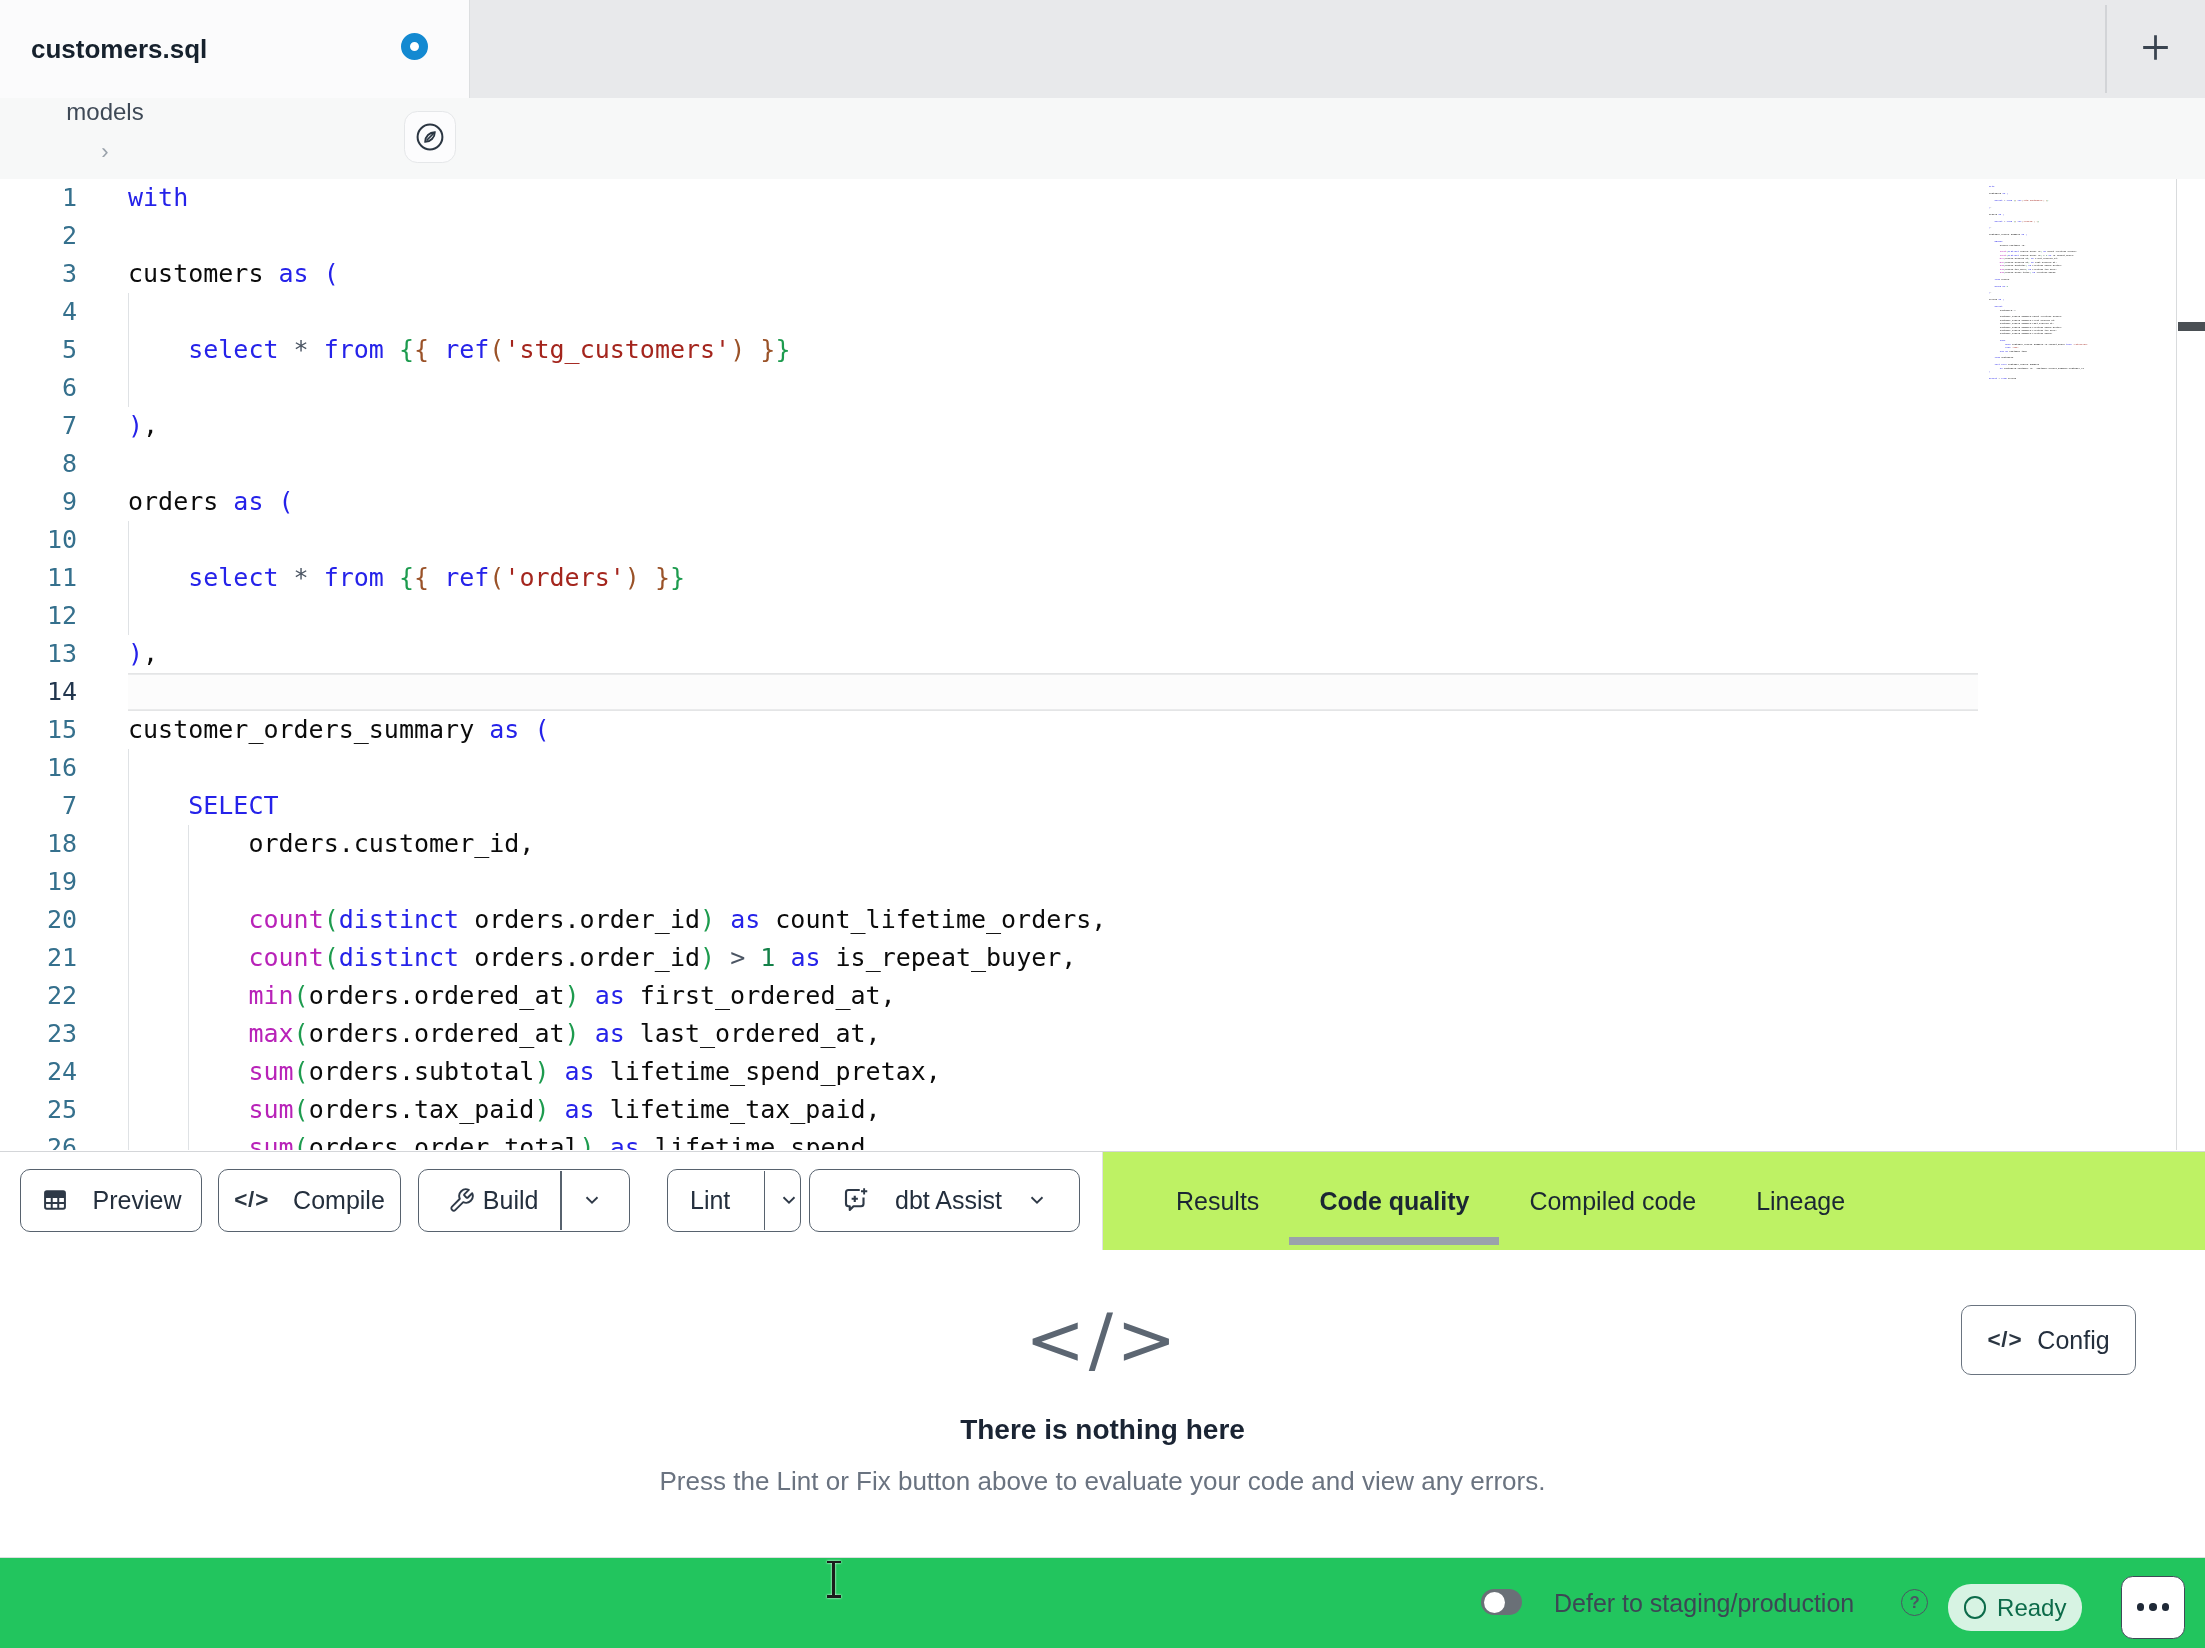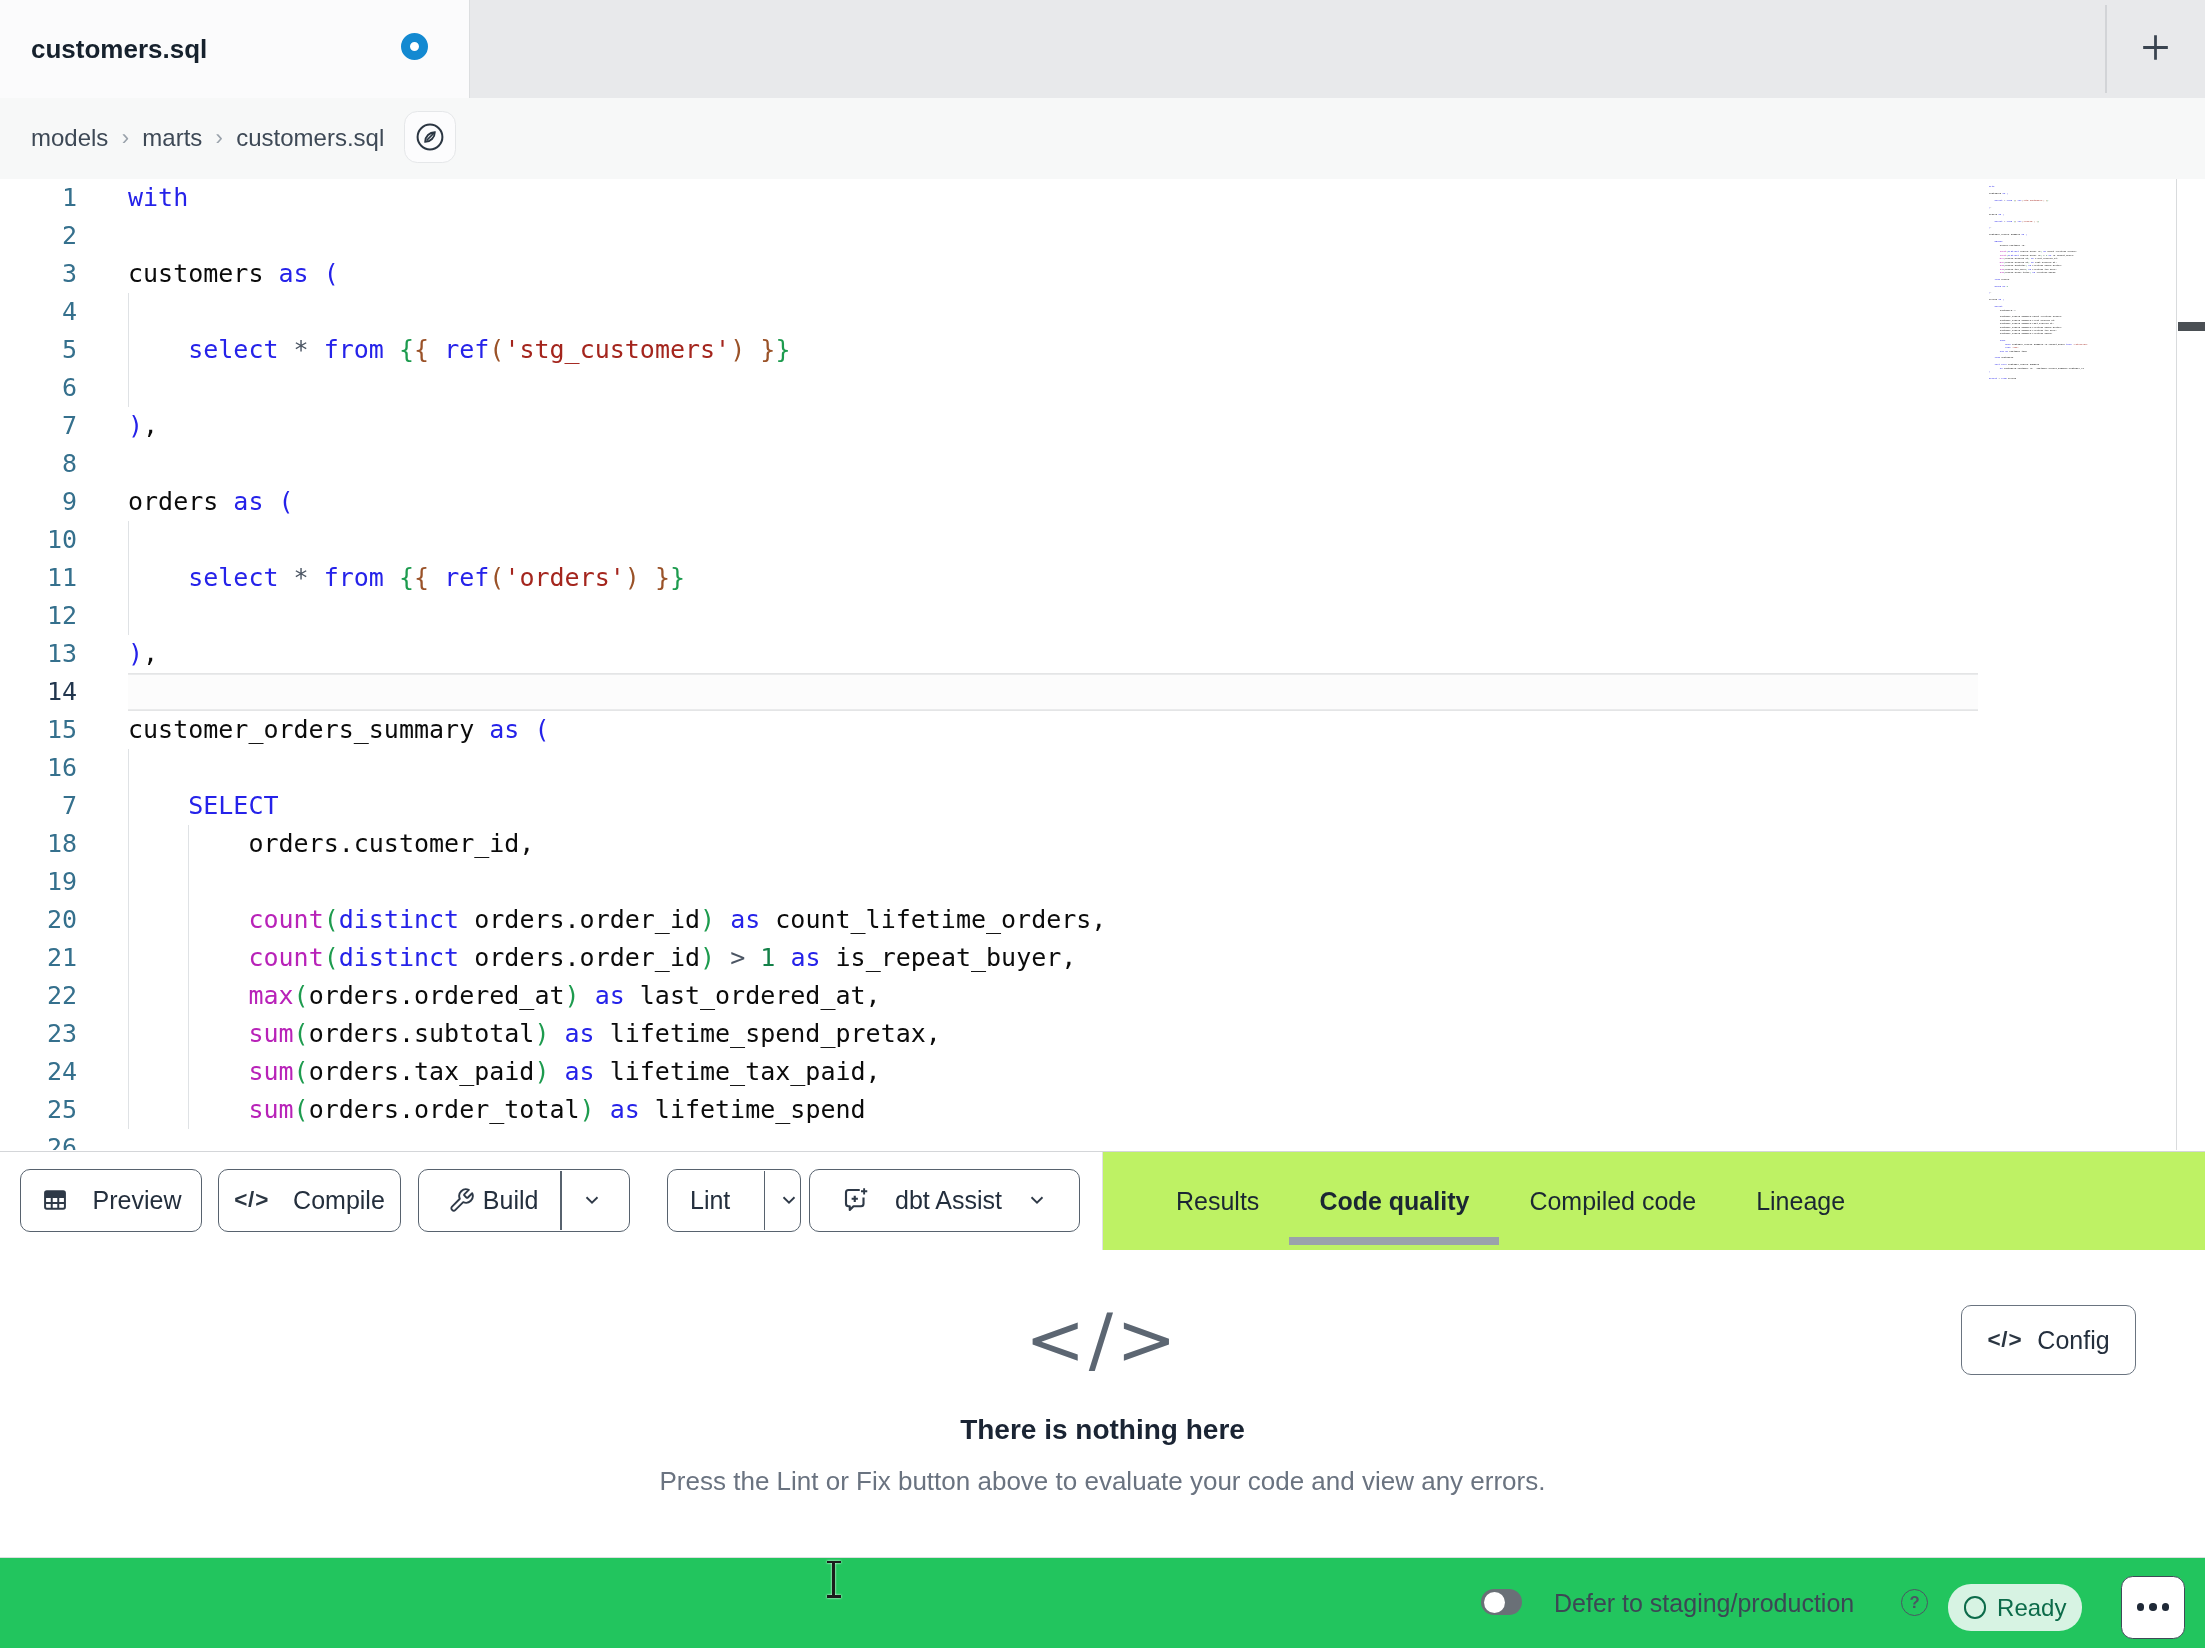--- a/index.html
+++ b/index.html
@@ -13,21 +13,21 @@
              font-size:26px;font-weight:700;color:#16212d;}
   .unsaved-dot{position:absolute;left:401px;top:33px;width:27px;height:27px;border-radius:50%;
                border:9.2px solid #1389d1;background:#fff;box-sizing:border-box;}
   .tabbar-divider{position:absolute;left:2105px;top:5px;width:1.7px;height:88px;background:#d2d4d7;}
   .new-tab{position:absolute;left:2127px;top:19px;width:57px;height:57px;display:flex;
            align-items:center;justify-content:center;cursor:pointer;}
   
   .crumb-bar{position:absolute;left:0;top:98px;width:2205px;height:82px;background:#f7f8f8;
              border-bottom:1.7px solid #e5e7e9;box-sizing:border-box;}
   .crumbs{position:absolute;left:31px;top:0;height:80px;display:flex;align-items:center;gap:13.3px;
-          font-size:24px;color:#3e4956;}
+          font-size:24px;color:#3e4956;flex-direction:column;}
   .bc-sep{color:#9aa2ab;font-size:22px;}
   .copilot-btn{position:absolute;left:404px;top:13.3px;width:52px;height:52px;border:1.7px solid #e5e7e9;
                border-radius:13.3px;background:#fcfcfd;display:flex;align-items:center;justify-content:center;
                box-sizing:border-box;cursor:pointer;}
   .save-btn{position:absolute;left:2018px;top:103px;width:160px;height:67px;background:#0b6f6b;
             border:none;border-radius:7.5px;display:flex;align-items:center;justify-content:center;gap:12.5px;
             color:#fff;font-size:26px;font-weight:600;font-family:inherit;cursor:pointer;}
   
   .editor{position:absolute;left:0;top:179px;width:2205px;height:971px;background:#fff;overflow:hidden;}
   .gutter{position:absolute;left:0;top:0;width:77px;text-align:right;
@@ -181,20 +181,21 @@
         <div class="code-line"><i class="guide" style="left:0px"></i></div>
         <div class="code-line"><span class="tok-b1">)</span><span class="tok-txt">,</span></div>
         <div class="code-line current"></div>
         <div class="code-line"><span class="tok-txt">customer_orders_summary </span><span class="tok-kw">as</span><span class="tok-txt"> </span><span class="tok-b1">(</span></div>
         <div class="code-line"><i class="guide" style="left:0px"></i></div>
         <div class="code-line"><i class="guide" style="left:0px"></i><span class="tok-txt">    </span><span class="tok-kw">SELECT</span></div>
         <div class="code-line"><i class="guide" style="left:0px"></i><i class="guide" style="left:60px"></i><span class="tok-txt">        orders.customer_id,</span></div>
         <div class="code-line"><i class="guide" style="left:0px"></i><i class="guide" style="left:60px"></i></div>
         <div class="code-line"><i class="guide" style="left:0px"></i><i class="guide" style="left:60px"></i><span class="tok-txt">        </span><span class="tok-fn">count</span><span class="tok-b2">(</span><span class="tok-kw">distinct</span><span class="tok-txt"> orders.order_id</span><span class="tok-b2">)</span><span class="tok-txt"> </span><span class="tok-kw">as</span><span class="tok-txt"> count_lifetime_orders,</span></div>
         <div class="code-line"><i class="guide" style="left:0px"></i><i class="guide" style="left:60px"></i><span class="tok-txt">        </span><span class="tok-fn">count</span><span class="tok-b2">(</span><span class="tok-kw">distinct</span><span class="tok-txt"> orders.order_id</span><span class="tok-b2">)</span><span class="tok-txt"> </span><span class="tok-op">&gt;</span><span class="tok-txt"> </span><span class="tok-num">1</span><span class="tok-txt"> </span><span class="tok-kw">as</span><span class="tok-txt"> is_repeat_buyer,</span></div>
+        <div class="code-line"><i class="guide" style="left:0px"></i><i class="guide" style="left:60px"></i><span class="tok-txt">        </span><span class="tok-fn">min</span><span class="tok-b2">(</span><span class="tok-txt">orders.ordered_at</span><span class="tok-b2">)</span><span class="tok-txt"> </span><span class="tok-kw">as</span><span class="tok-txt"> first_ordered_at,</span></div>
         <div class="code-line"><i class="guide" style="left:0px"></i><i class="guide" style="left:60px"></i><span class="tok-txt">        </span><span class="tok-fn">max</span><span class="tok-b2">(</span><span class="tok-txt">orders.ordered_at</span><span class="tok-b2">)</span><span class="tok-txt"> </span><span class="tok-kw">as</span><span class="tok-txt"> last_ordered_at,</span></div>
         <div class="code-line"><i class="guide" style="left:0px"></i><i class="guide" style="left:60px"></i><span class="tok-txt">        </span><span class="tok-fn">sum</span><span class="tok-b2">(</span><span class="tok-txt">orders.subtotal</span><span class="tok-b2">)</span><span class="tok-txt"> </span><span class="tok-kw">as</span><span class="tok-txt"> lifetime_spend_pretax,</span></div>
         <div class="code-line"><i class="guide" style="left:0px"></i><i class="guide" style="left:60px"></i><span class="tok-txt">        </span><span class="tok-fn">sum</span><span class="tok-b2">(</span><span class="tok-txt">orders.tax_paid</span><span class="tok-b2">)</span><span class="tok-txt"> </span><span class="tok-kw">as</span><span class="tok-txt"> lifetime_tax_paid,</span></div>
         <div class="code-line"><i class="guide" style="left:0px"></i><i class="guide" style="left:60px"></i><span class="tok-txt">        </span><span class="tok-fn">sum</span><span class="tok-b2">(</span><span class="tok-txt">orders.order_total</span><span class="tok-b2">)</span><span class="tok-txt"> </span><span class="tok-kw">as</span><span class="tok-txt"> lifetime_spend</span></div>
       </div>
     <div class="minimap">
       <div class="minimap-inner" id="minimap-content">
           <div class="mini-line"><span class="tok-kw">with</span></div>
           <div class="mini-line"></div>
           <div class="mini-line"><span class="tok-txt">customers </span><span class="tok-kw">as</span><span class="tok-txt"> </span><span class="tok-b1">(</span></div>

